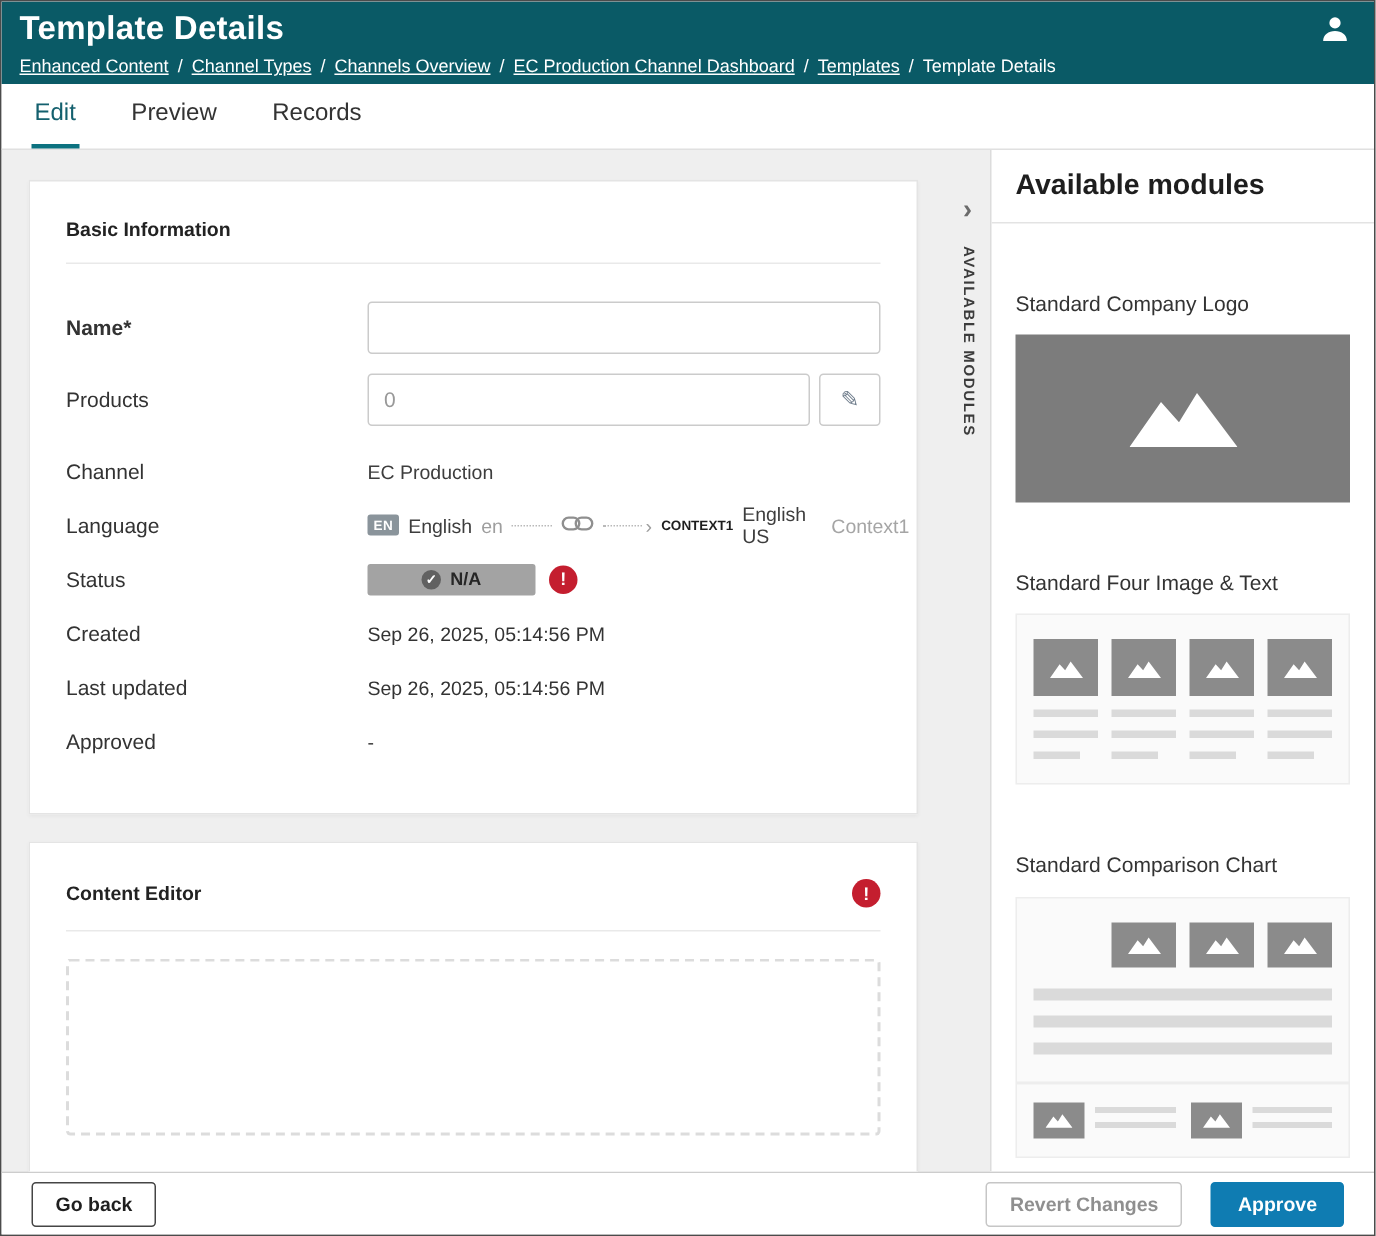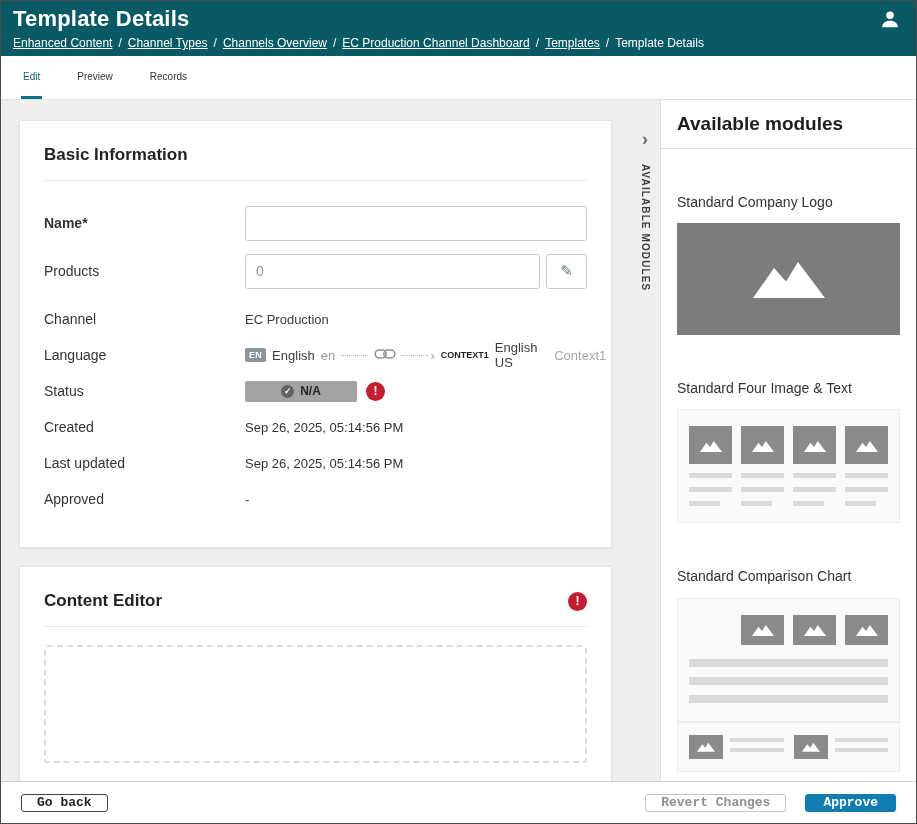--- a/index.html
+++ b/index.html
@@ -17,29 +17,29 @@
   .header-top { display: flex; justify-content: space-between; align-items: flex-start; }
   .page-title { font-size: 22px; font-weight: 700; letter-spacing: .2px; line-height: 1.2; }
   .user-icon { margin-top: 3px; margin-right: 2px; cursor: pointer; }
   .breadcrumb { margin-top: 3px; font-size: 12px; display: flex; align-items: center; white-space: nowrap; }
   .bc-link { color: #fff; text-decoration: underline; cursor: pointer; }
   .bc-sep { margin: 0 6px; }
   .bc-current { color: #fff; }
 
   
   .tabbar { display: flex; height: 44px; padding-left: 20px; background: #fff; border-bottom: 1px solid #e0e0e0; gap: 33px; }
-  .tab { display: flex; align-items: center; font-size: 10px; color: #333; border-bottom: 3px solid transparent; padding: 0 2px; cursor: pointer; }
+  .tab { display: flex; align-items: center; font-size: 16px; color: #333; border-bottom: 3px solid transparent; padding: 0 2px; cursor: pointer; }
   .tab.active { border-bottom-color: #0d7280; color: #14606e; }
 
   
   .content { display: flex; height: 681px; background: #efefef; overflow: hidden; }
   .main-col { width: 629px; flex: 0 0 629px; padding: 20px 18px 0; overflow: hidden; }
 
   .card { background: #fff; border: 1px solid #e4e4e4; box-shadow: 0 1px 3px rgba(0,0,0,.05); padding: 24px 24px 30px; margin-bottom: 18px; }
-  .card h2 { font-size: 17px; font-weight: 700; color: #222; }
+  .card h2 { font-size: 13px; font-weight: 700; color: #222; }
   .card-head { border-bottom: 1px solid #e9e9e9; padding-bottom: 15px; display: flex; align-items: center; justify-content: space-between; }
 
   .rows { margin-top: 24px; }
   .row { display: flex; align-items: center; min-height: 36px; }
   .row.inp { margin-bottom: 12px; }
   .lbl { width: 201px; flex: 0 0 201px; font-size: 14px; color: #333; }
   .lbl.bold { font-weight: 700; }
   .text-input { width: 342px; height: 35px; border: 1px solid #cbcbcb; border-radius: 3px; padding: 0 10px; font-size: 14px; color: #333; font-family: inherit; background: #fff; }
   .products-input { width: 297px; color: #999; }
   .icon-btn { width: 41px; height: 35px; margin-left: 6px; background: #fff; border: 1px solid #cbcbcb; border-radius: 3px; color: #6d7b8a; font-size: 15px; cursor: pointer; display: inline-flex; align-items: center; justify-content: center; }
@@ -81,21 +81,21 @@
   .comp-row .img-ph { height: 30px; }
   .cbar { height: 8px; background: #dadada; margin-bottom: 10px; }
   .quad { padding: 12px 11px; display: grid; grid-template-columns: 1fr 1fr; gap: 10px; }
   .qcell { display: flex; gap: 7px; align-items: flex-start; }
   .qcell .img-ph { width: 34px; height: 24px; flex: 0 0 34px; }
   .qbars { flex: 1; padding-top: 3px; }
   .qbar { height: 4px; background: #dadada; margin-bottom: 6px; }
 
   
   footer { height: 42px; display: flex; align-items: center; background: #fff; border-top: 1px solid #cdcdcd; padding: 0 20px; }
-  .btn { height: 18px; border-radius: 3px; font-size: 13px; padding: 0 15px; font-family: Liberation Mono, monospace; cursor: pointer; }
+  .btn { height: 30px; border-radius: 3px; font-size: 13px; padding: 0 15px; font-family: Liberation Sans, sans-serif; cursor: pointer; }
   .btn-goback { background: #fff; border: 1px solid #454545; color: #1f1f1f; font-weight: 700; }
   .btn-revert { margin-left: auto; background: #fff; border: 1px solid #c6c6c6; color: #8f8f8f; font-weight: 700; }
   .btn-approve { margin-left: 19px; background: #0f7cb2; border: 1px solid #0f7cb2; color: #fff; font-weight: 700; padding: 0 17px; }
 </style>
 </head>
 <body>
 
 <header>
   <div class="header-top">
     <h1 class="page-title">Template Details</h1>

